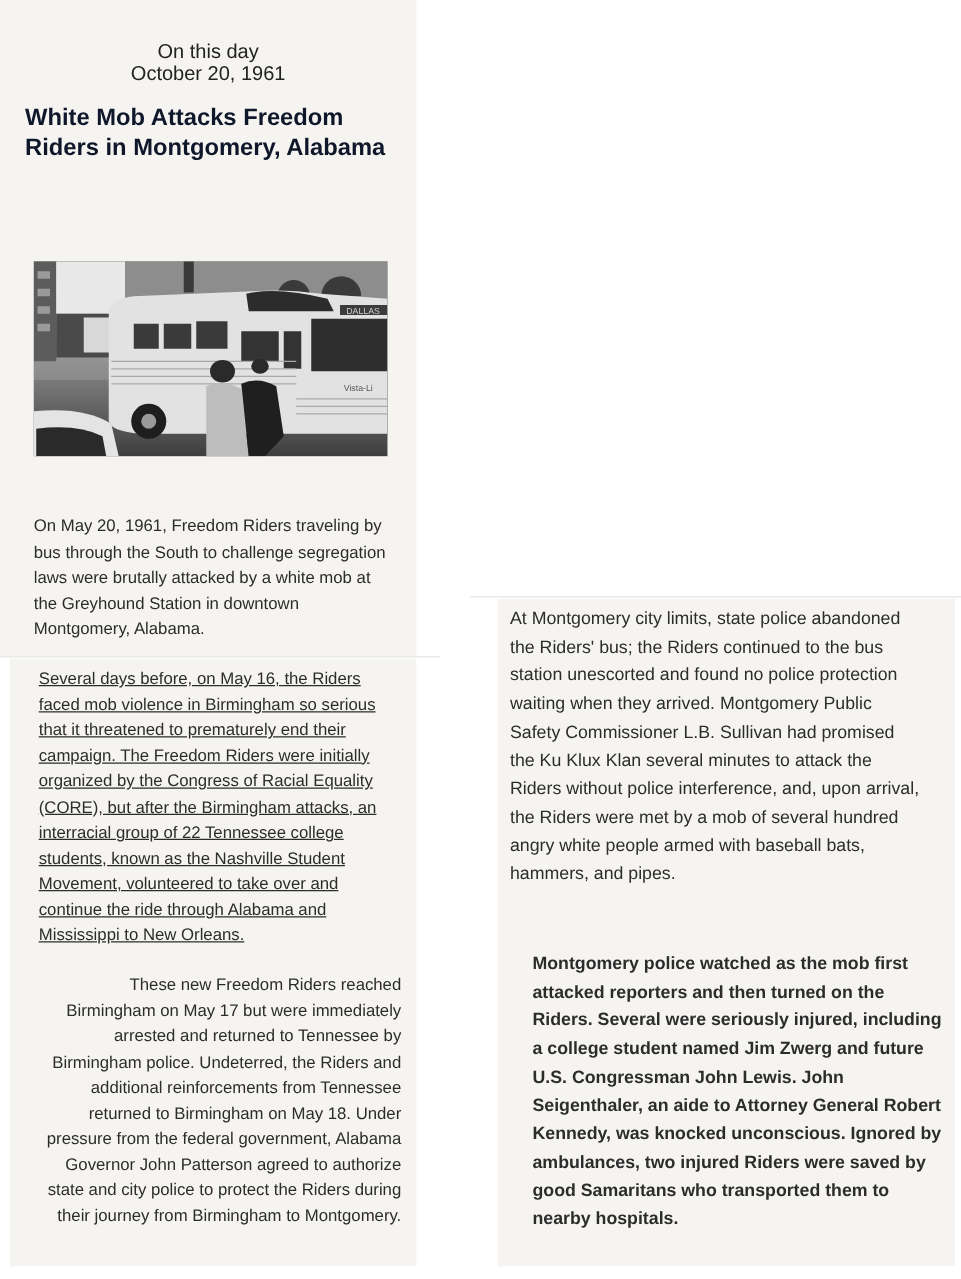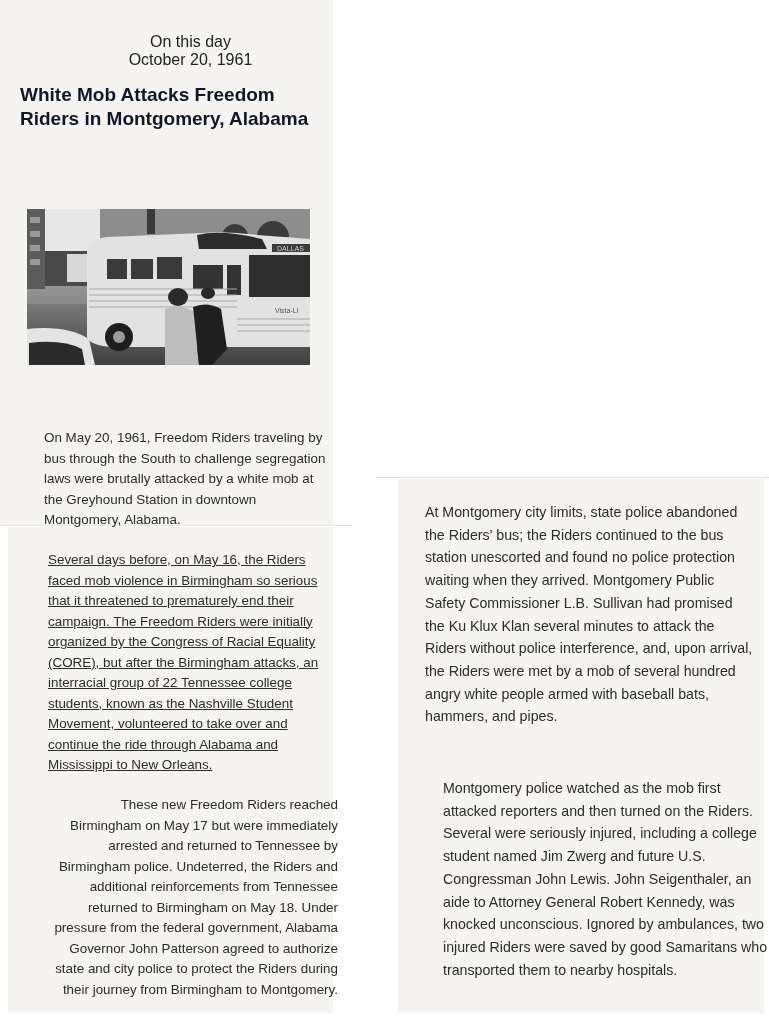--- a/index.html
+++ b/index.html
@@ -46,21 +46,20 @@
     #sep-right { left: 376px; top: 477px; width: 393px; }
 
     .kicker {
       position: absolute;
       left: 0;
       width: 333px;
       text-align: center;
       font-size: 16px;
       color: #222;
       line-height: 19px;
-      margin-left: 24px;
     }
     #kicker-1 { top: 32px; }
     #kicker-2 { top: 50px; }
 
     .headline {
       position: absolute;
       left: 20px;
       width: 293px;
       top: 83px;
       text-align: left;
@@ -79,27 +78,27 @@
       overflow: hidden;
       background: #6f6f6f;
     }
     .photo svg { display: block; }
 
     .para {
       position: absolute;
       font-size: 13.4px;
       line-height: 20.5px;
       color: #2c2c2c;
-      margin: 17px;
+      margin: 0;
     }
     #p1 { left: 27px; top: 411px; width: 290px; }
     #p2 { left: 31px; top: 533px; width: 290px; text-decoration: underline; }
     #p3 { left: 31px; top: 778px; width: 290px; text-align: right; }
     #p4 { left: 408px; top: 484px; width: 330px; font-size: 14.2px; line-height: 22.7px; }
-    #p5 { left: 426px; top: 760px; width: 330px; font-size: 14.2px; line-height: 22.7px; }
+    #p5 { left: 426px; top: 760px; width: 330px; font-size: 14.2px; line-height: 22.7px; font-weight: bold; }
   </style>
 </head>
 <body>
 
 <div class="panel" id="panel-top">
 </div>
 <div class="sep" id="sep-left"></div>
 <div class="sep" id="sep-right"></div>
 <div class="panel" id="panel-left-bottom"></div>
 <div class="panel" id="panel-right"></div>

